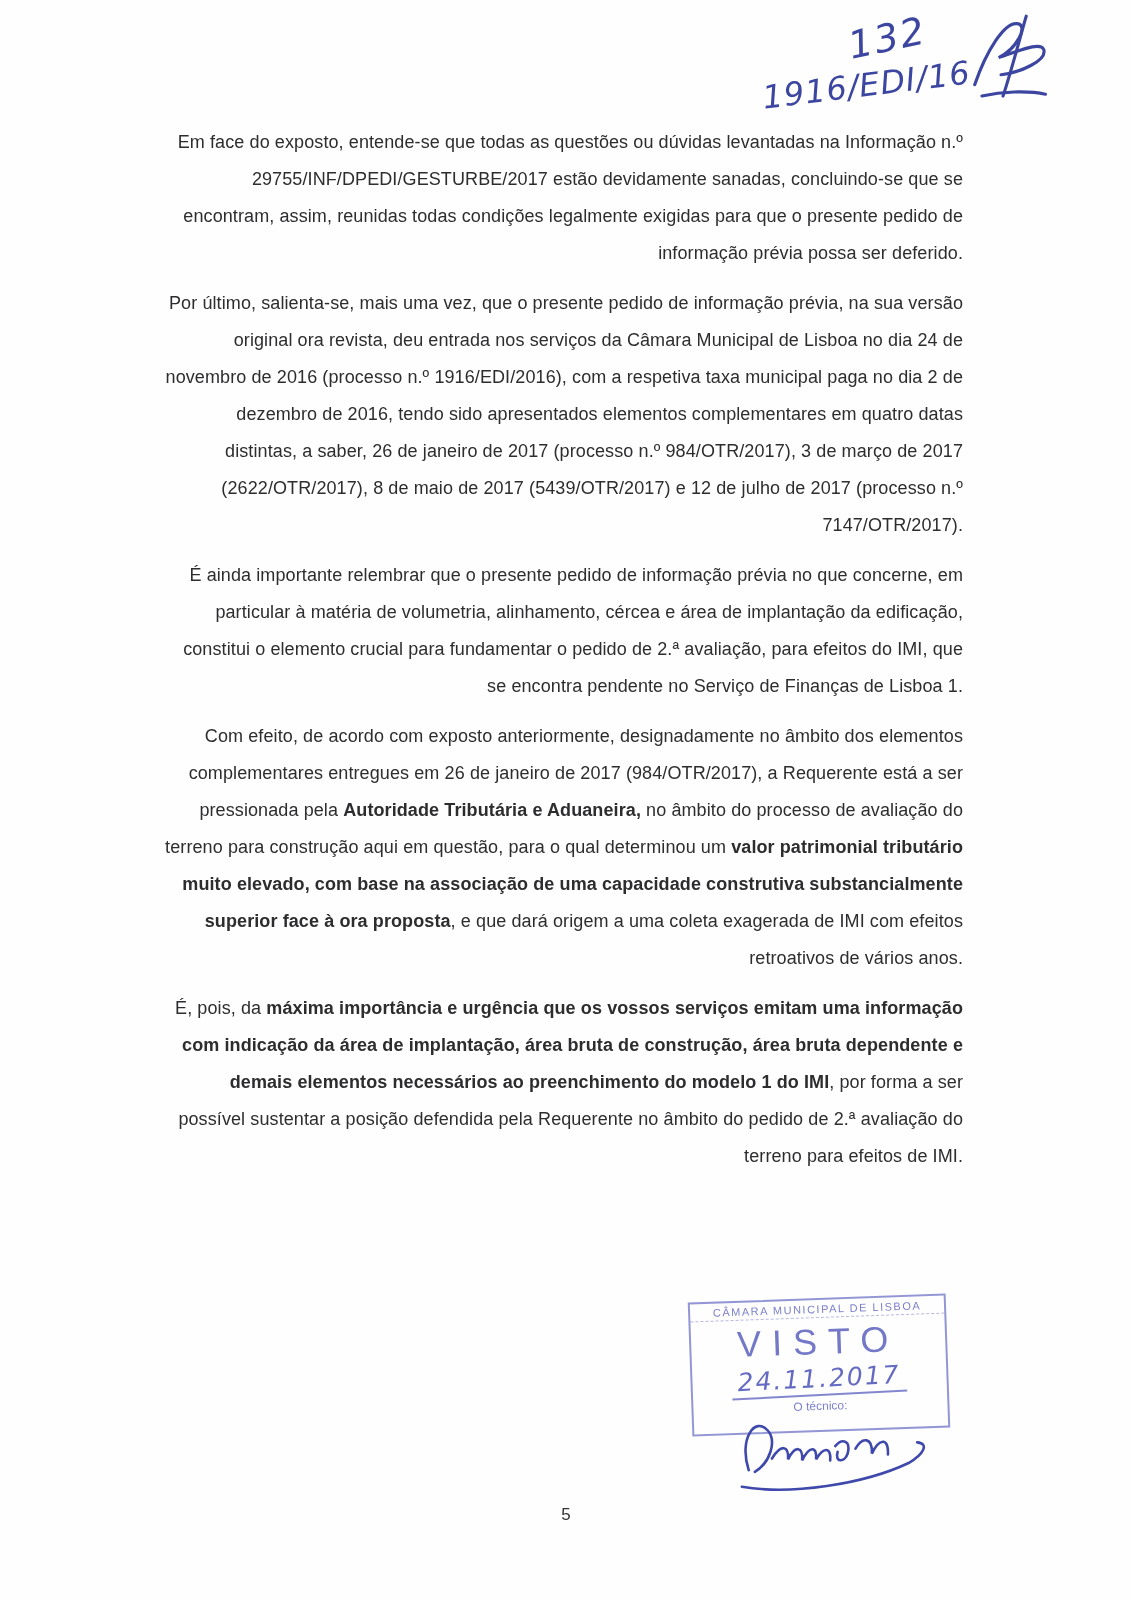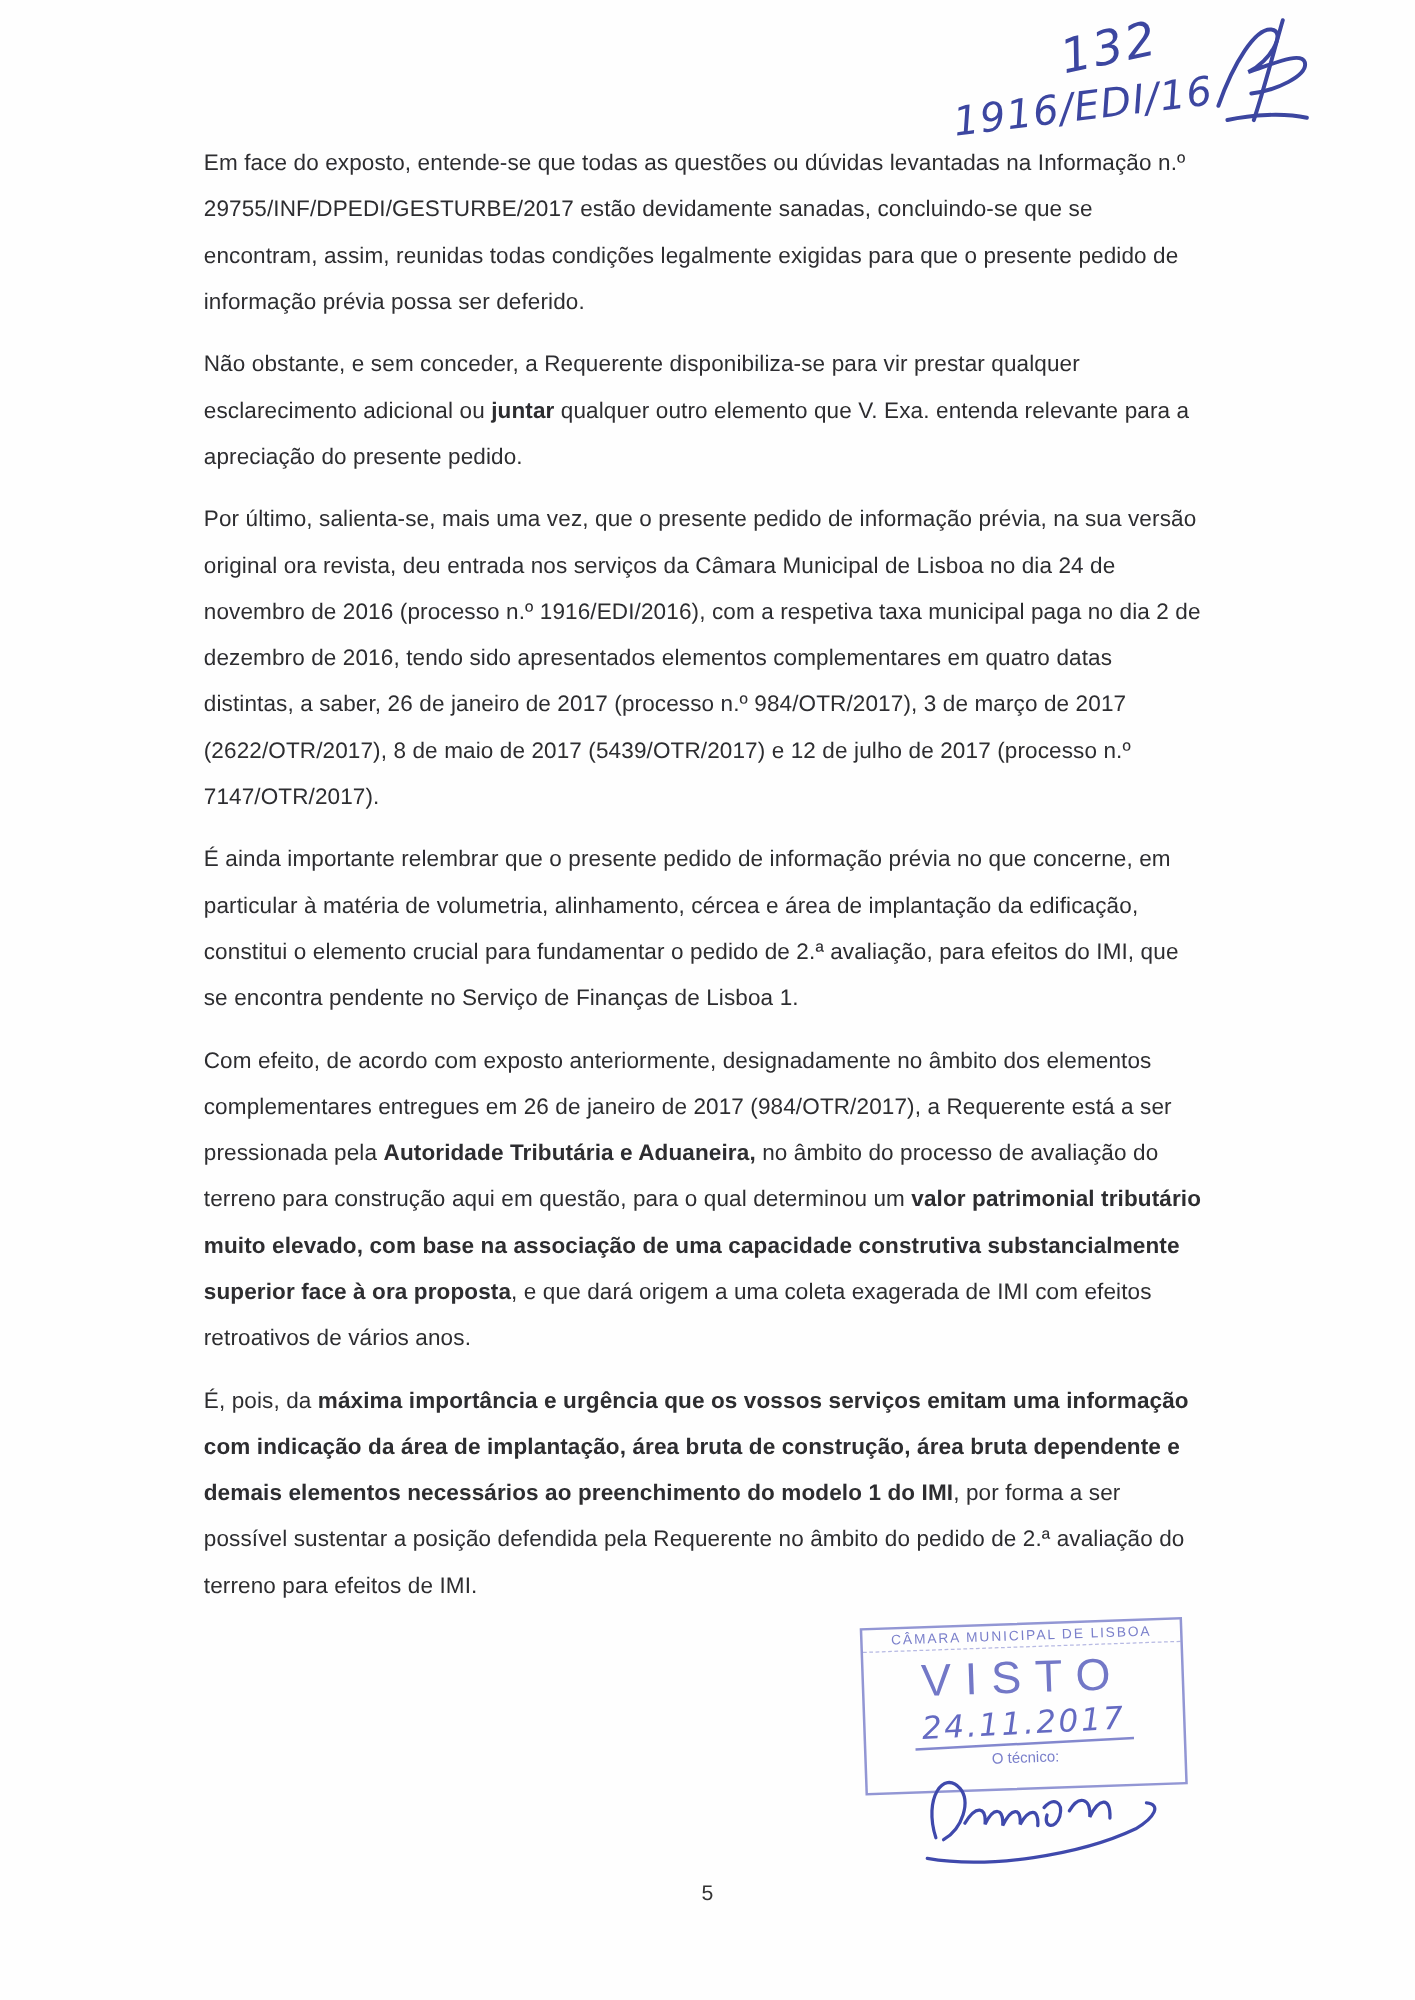--- a/index.html
+++ b/index.html
@@ -8,23 +8,23 @@
     width:1132px;height:1600px;
     margin:0 auto;
     background:#fefefe;
     overflow:hidden;
     font-family:"Liberation Sans",sans-serif;
     color:#2d2d30;
   }
   
   .doc-body{
     position:absolute;
-    left:163px;top:112px;width:800px;
+    left:163px;top:124px;width:800px;
     font-size:18px;line-height:37px;
-    text-align:left;
+    text-align:right;
     letter-spacing:.1px;
   }
   .doc-body p{margin:0 0 13px 0;}
   .doc-body .b{font-weight:700;}
   
   .hand{
     position:absolute;
     font-family:"DejaVu Sans",sans-serif;
     font-style:italic;
     color:#3c46a0;
@@ -112,21 +112,20 @@
   <div class="hand folio">132</div>
   <div class="hand process">1916/EDI/16</div>
   <svg class="sig-top" viewBox="0 0 100 100">
     <path class="sig-stroke" d="M22 78 C 30 44, 44 16, 56 16 C 68 16, 58 40, 42 50 C 60 42, 80 30, 84 38 C 88 48, 64 62, 46 66"></path>
     <path class="sig-stroke" d="M64 8 C 60 30, 56 58, 50 86"></path>
     <path class="sig-stroke" d="M30 88 C 48 82, 72 78, 90 80"></path>
   </svg>
 
   <div class="doc-body" id="doc-body">
       <p><span>Em face do exposto, entende-se que todas as questões ou dúvidas levantadas na Informação n.º 29755/INF/DPEDI/GESTURBE/2017 estão devidamente sanadas, concluindo-se que se encontram, assim, reunidas todas condições legalmente exigidas para que o presente pedido de informação prévia possa ser deferido.</span></p>
-      <p><span>Não obstante, e sem conceder, a Requerente disponibiliza-se para vir prestar qualquer esclarecimento adicional ou </span><span class="b">juntar</span><span> qualquer outro elemento que V. Exa. entenda relevante para a apreciação do presente pedido.</span></p>
       <p><span>Por último, salienta-se, mais uma vez, que o presente pedido de informação prévia, na sua versão original ora revista, deu entrada nos serviços da Câmara Municipal de Lisboa no dia 24 de novembro de 2016 (processo n.º 1916/EDI/2016), com a respetiva taxa municipal paga no dia 2 de dezembro de 2016, tendo sido apresentados elementos complementares em quatro datas distintas, a saber, 26 de janeiro de 2017 (processo n.º 984/OTR/2017), 3 de março de 2017 (2622/OTR/2017), 8 de maio de 2017 (5439/OTR/2017) e 12 de julho de 2017 (processo n.º 7147/OTR/2017).</span></p>
       <p><span>É ainda importante relembrar que o presente pedido de informação prévia no que concerne, em particular à matéria de volumetria, alinhamento, cércea e área de implantação da edificação, constitui o elemento crucial para fundamentar o pedido de 2.ª avaliação, para efeitos do IMI, que se encontra pendente no Serviço de Finanças de Lisboa 1.</span></p>
       <p><span>Com efeito, de acordo com exposto anteriormente, designadamente no âmbito dos elementos complementares entregues em 26 de janeiro de 2017 (984/OTR/2017), a Requerente está a ser pressionada pela </span><span class="b">Autoridade Tributária e Aduaneira,</span><span> no âmbito do processo de avaliação do terreno para construção aqui em questão, para o qual determinou um </span><span class="b">valor patrimonial tributário muito elevado, com base na associação de uma capacidade construtiva substancialmente superior face à ora proposta</span><span>, e que dará origem a uma coleta exagerada de IMI com efeitos retroativos de vários anos.</span></p>
       <p><span>É, pois, da </span><span class="b">máxima importância e urgência que os vossos serviços emitam uma informação com indicação da área de implantação, área bruta de construção, área bruta dependente e demais elementos necessários ao preenchimento do modelo 1 do IMI</span><span>, por forma a ser possível sustentar a posição defendida pela Requerente no âmbito do pedido de 2.ª avaliação do terreno para efeitos de IMI.</span></p>
     </div>
 
   <div class="stamp">
     <div class="stamp-header">CÂMARA MUNICIPAL DE LISBOA</div>
     <div class="stamp-visto">VISTO</div>
     <div><span class="stamp-date">24.11.2017</span></div>

